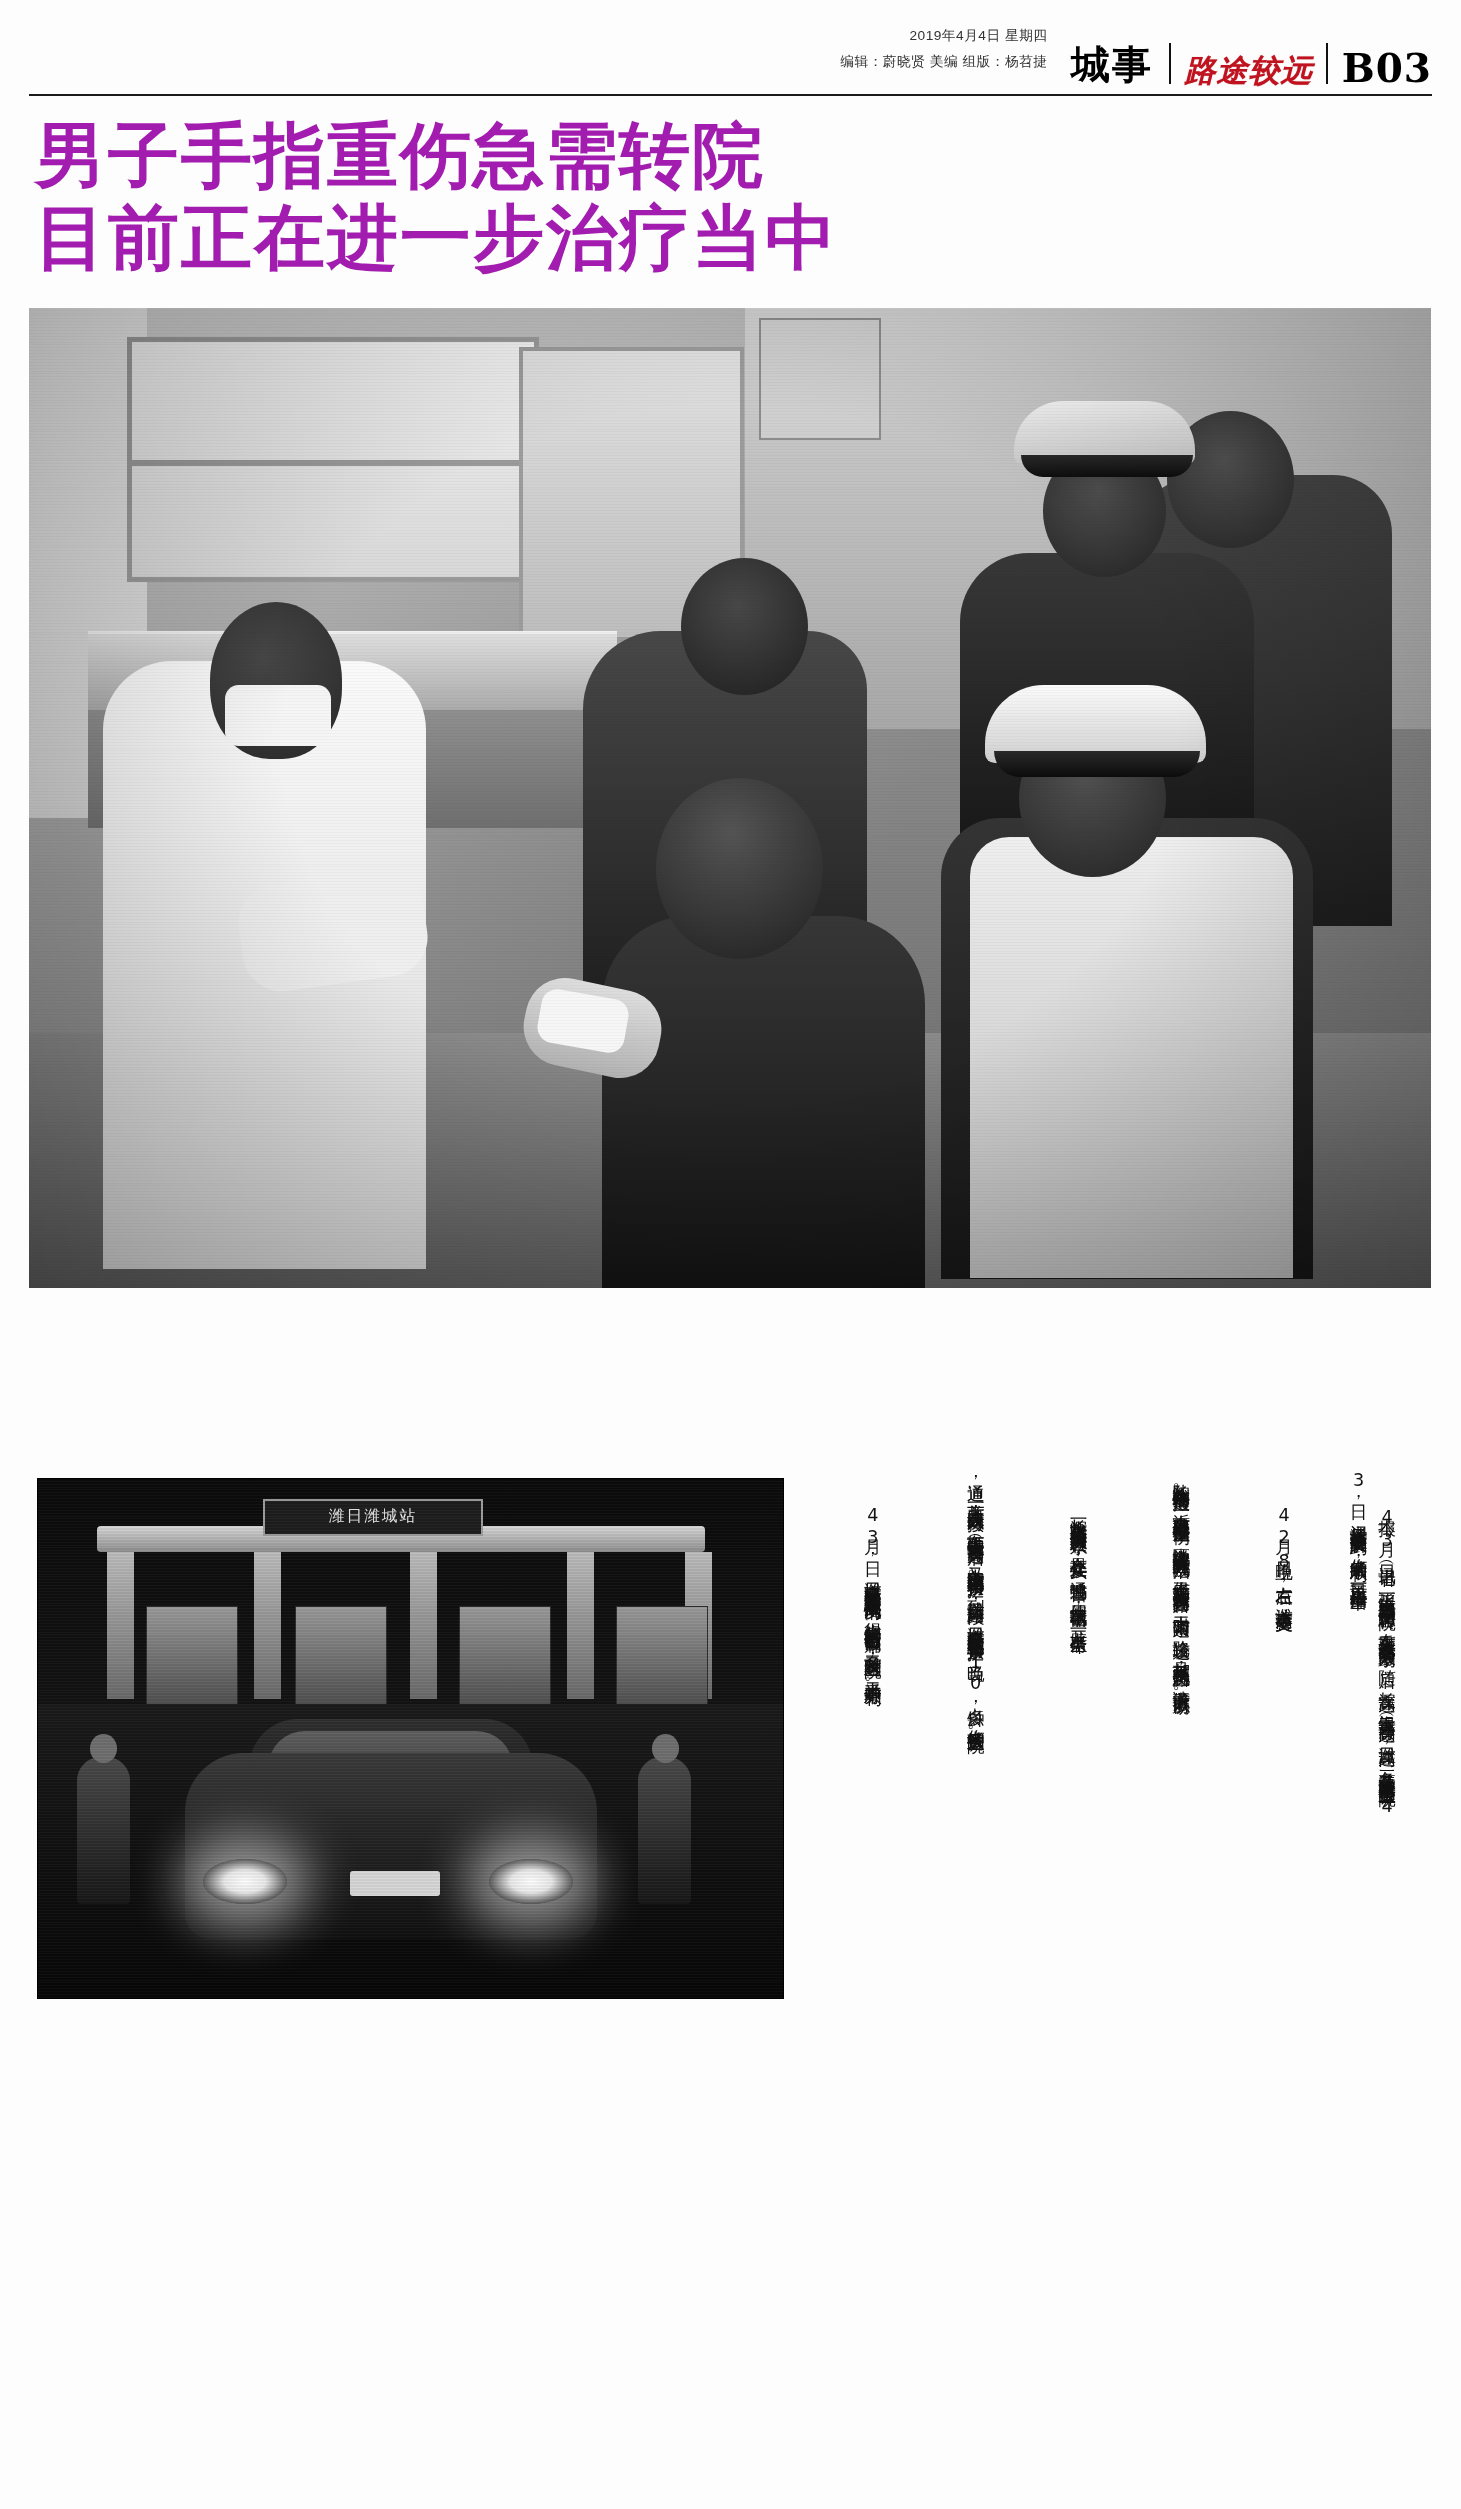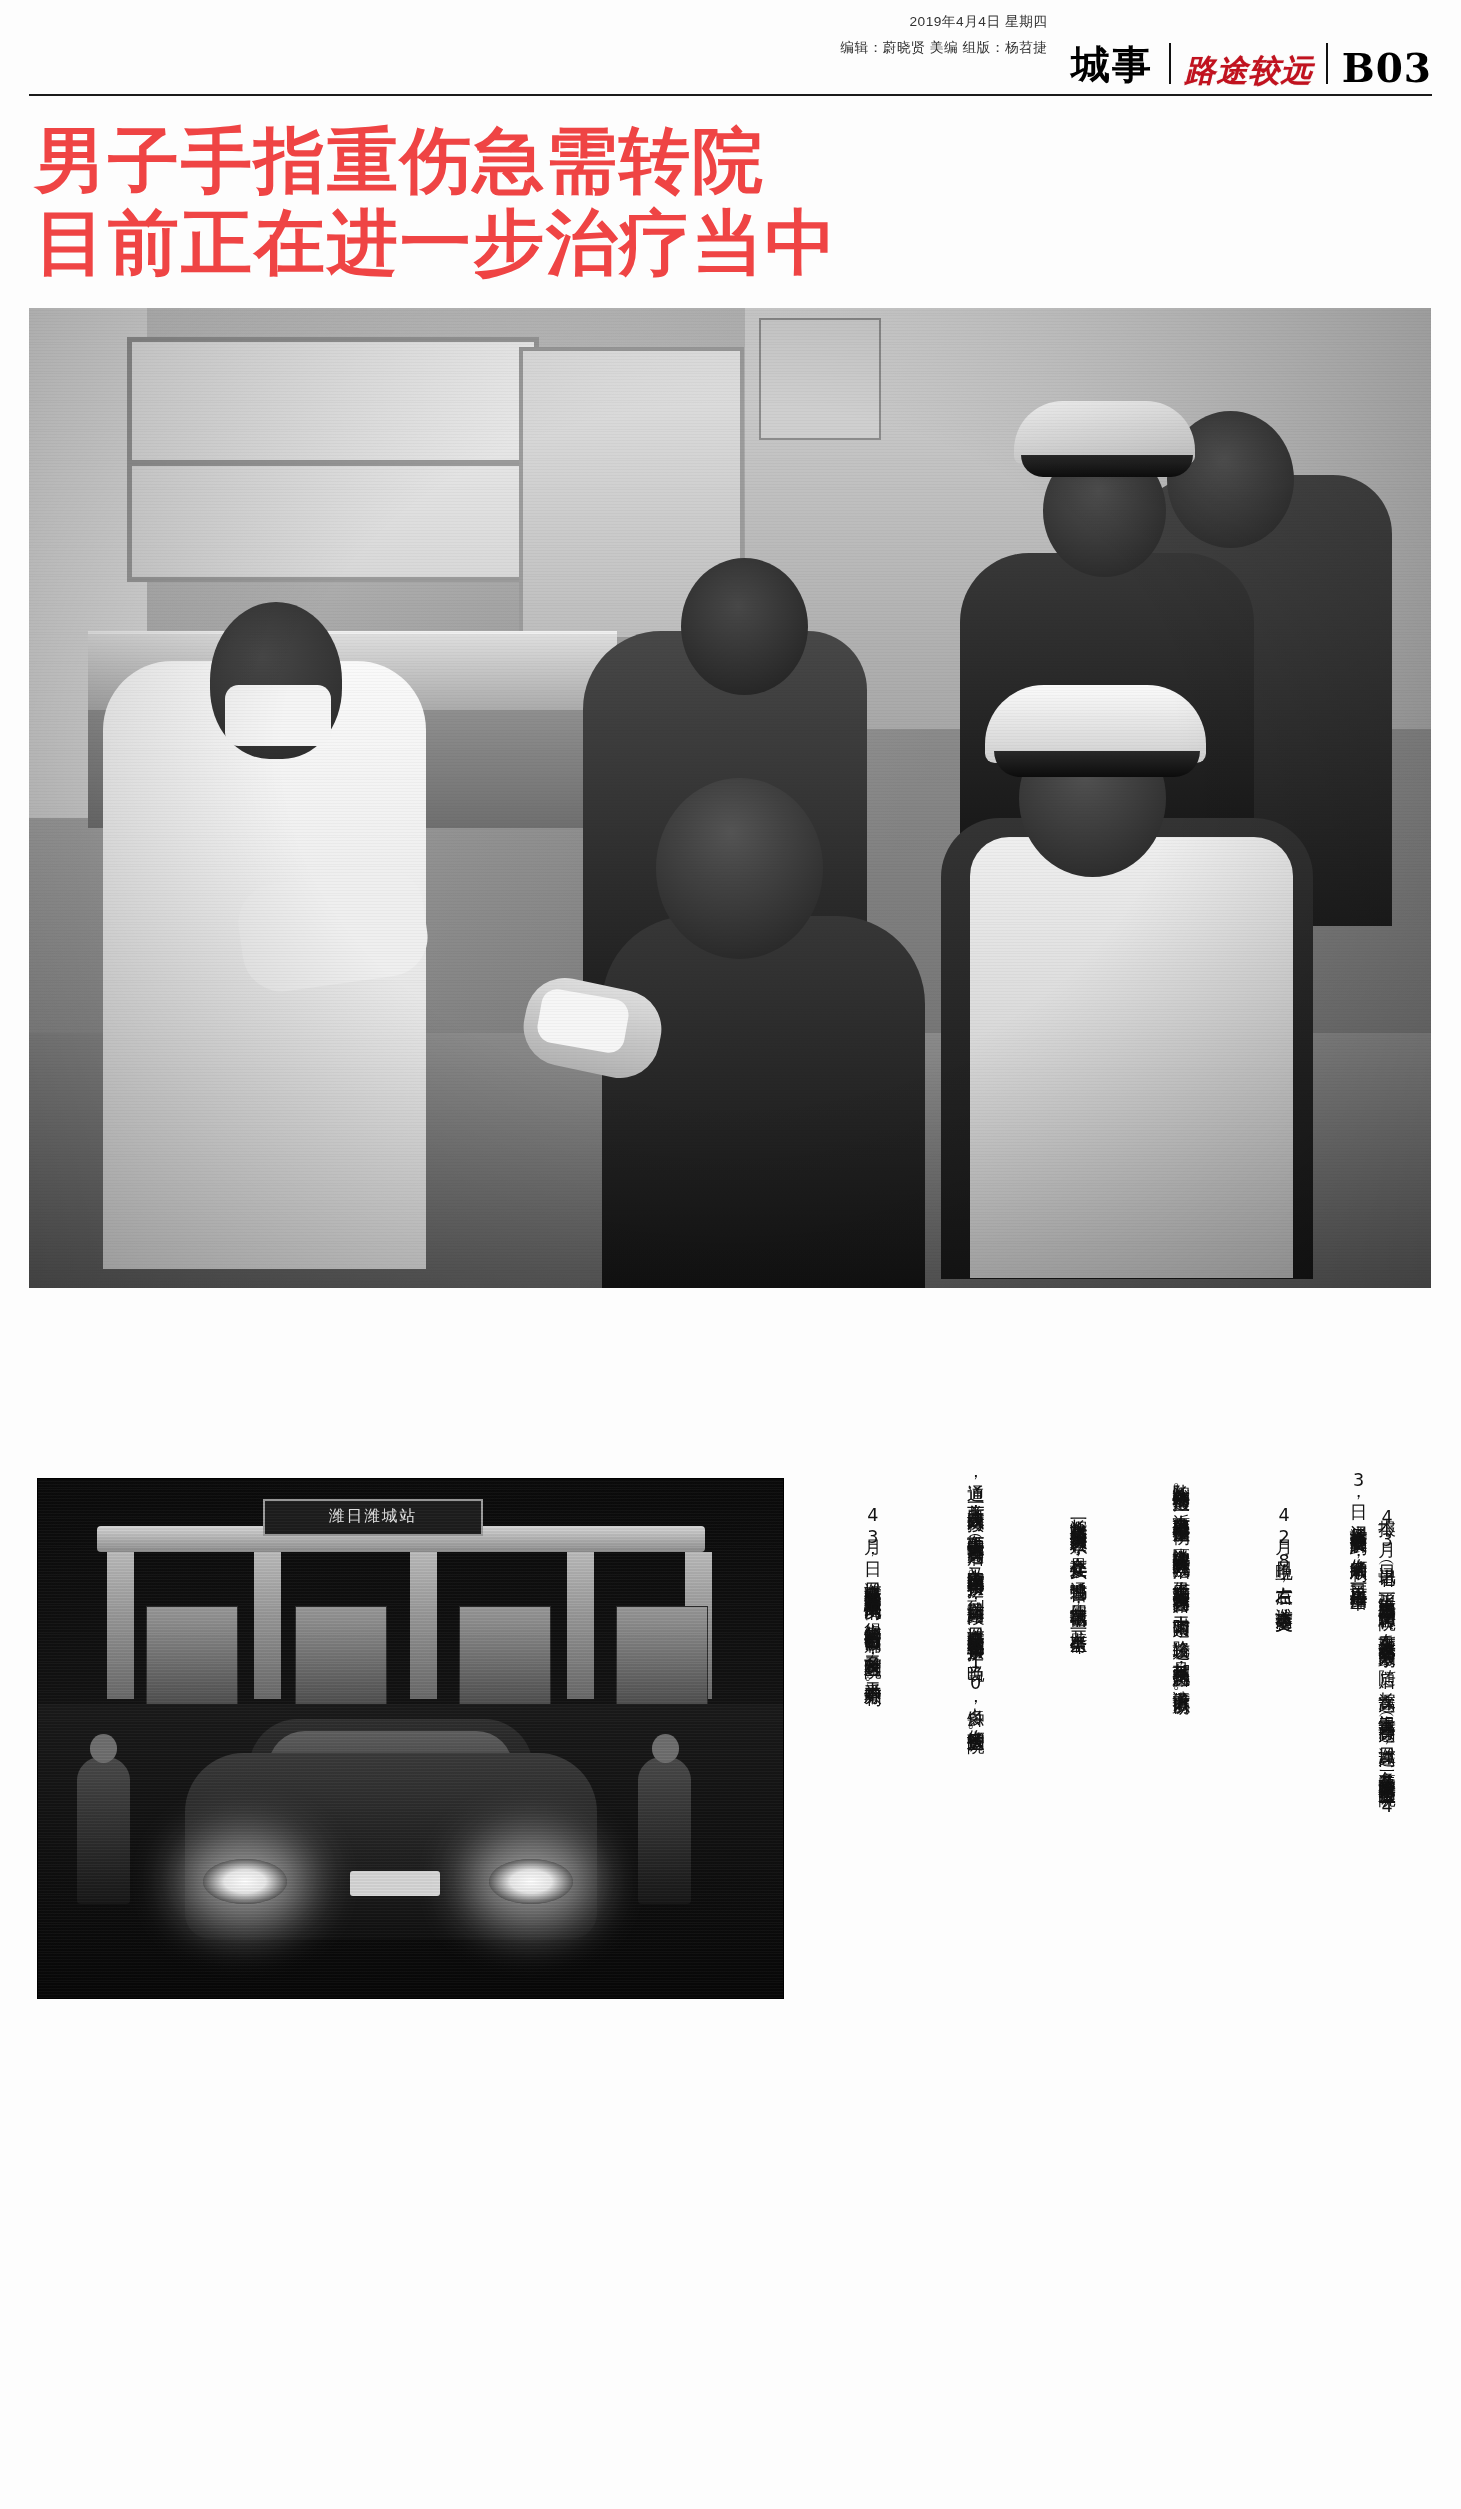--- a/index.html
+++ b/index.html
@@ -22,21 +22,21 @@
     background: #fdfdfd;
     box-sizing: border-box;
     padding: 0 29px;
   }
 
   
   .masthead {
     position: relative;
     height: 90px;
     display: flex;
-    align-items: flex-start;
+    align-items: center;
     justify-content: flex-end;
     padding-top: 5px;
     box-sizing: border-box;
   }
   .mh-left-meta {
     text-align: right;
     font-size: 13.7px;
     line-height: 1.9;
     color: #2a2a2a;
     margin-right: 17.6px;
@@ -108,26 +108,26 @@
     height: 2px;
     background: #1b1b1b;
     margin: 3.9px 0 0 0;
   }
 
   
   .headline {
     padding: 25.5px 5.9px 17.6px 5.9px;
   }
   .headline-line {
-    font-family: Liberation Serif, serif;
+    font-family: Liberation Mono, monospace;
     font-weight: bold;
     font-size: 71px;
     line-height: 1.15;
     letter-spacing: 2px;
-    color: #ef4444;
+    color: #a21caf;
     white-space: nowrap;
   }
 
   
   .photo-main {
     position: relative;
     width: 1402px;
     height: 980px;
     margin: 5.9px 0 0 0;
     overflow: hidden;

